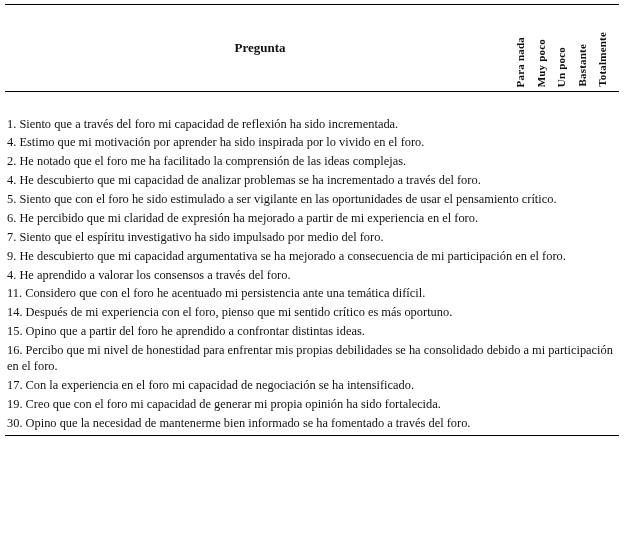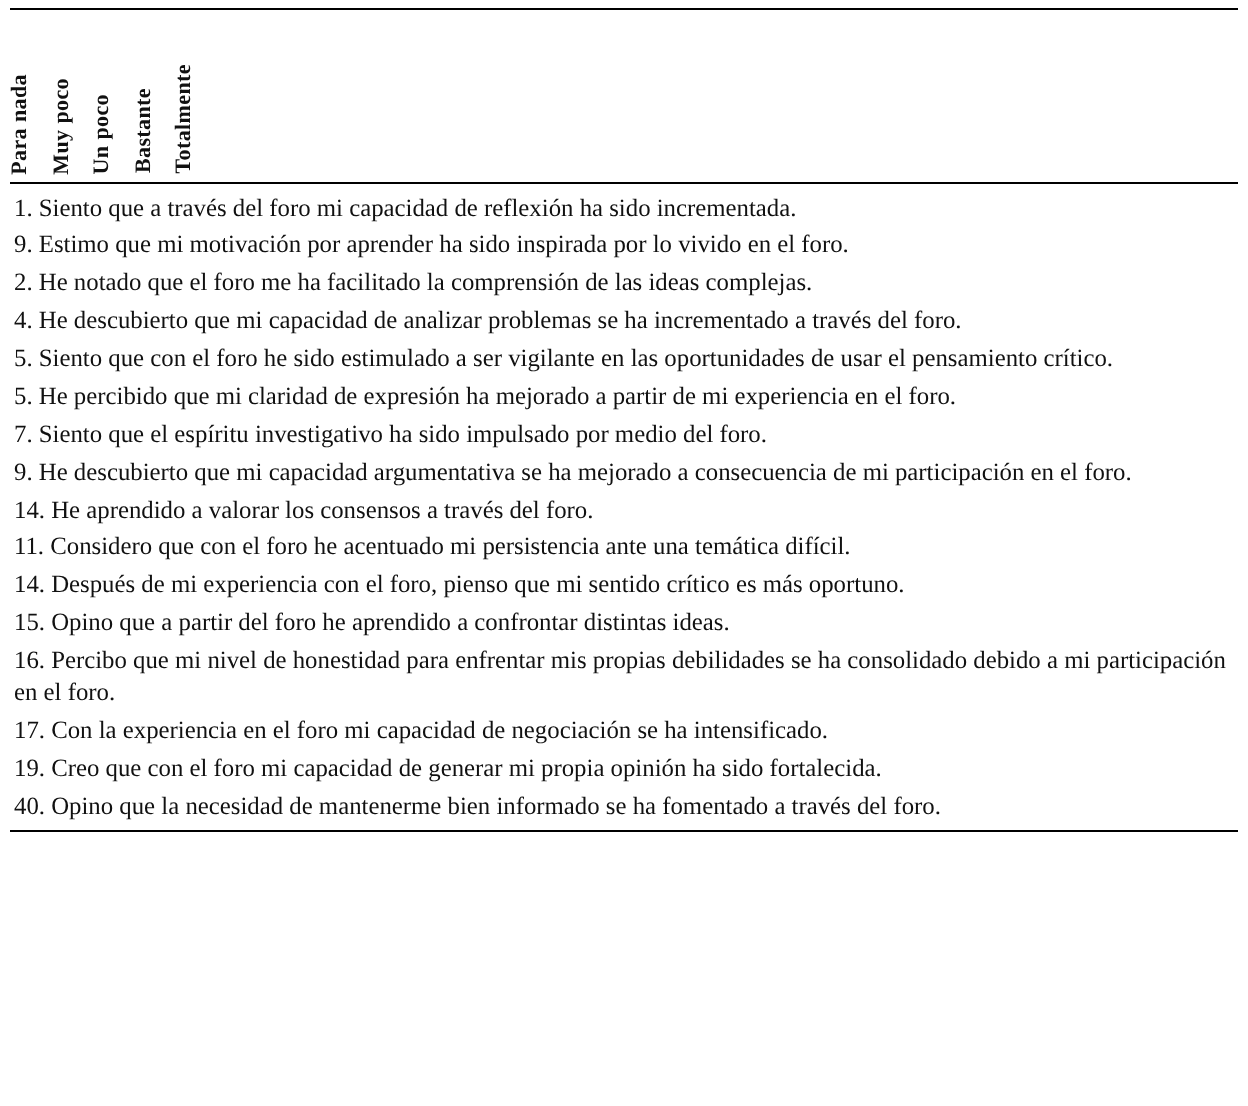--- a/index.html
+++ b/index.html
@@ -50,51 +50,55 @@
     font-size: 11px;
     width: 20.5px;
     text-align: left;
     white-space: nowrap;
     line-height: 1;
     letter-spacing: 0.2px;
   }
   .tbody {
     border-bottom: 1.5px solid #000;
     padding: 3px 0 2px 0;
+    margin-top: 20px;
   }
   .row {
     font-size: 12.4px;
     line-height: 1.28;
     padding: 1.5px 2px 1.5px 2px;
   }
 </style>
 </head>
 <body>
 
 <div class="doc">
   <div class="thead">
+    <div class="q-head">
+      <span>Pregunta</span>
+    </div>
     <div class="scale-heads">
       <span class="vlabel">Para nada</span>
       <span class="vlabel">Muy poco</span>
       <span class="vlabel">Un poco</span>
       <span class="vlabel">Bastante</span>
       <span class="vlabel">Totalmente</span>
     </div>
   </div>
   <div class="tbody">
     <div class="row">1. Siento que a través del foro mi capacidad de reflexión ha sido incrementada.</div>
-    <div class="row">9. Estimo que mi motivación por aprender ha sido inspirada por lo vivido en el foro.</div>
+    <div class="row">4. Estimo que mi motivación por aprender ha sido inspirada por lo vivido en el foro.</div>
     <div class="row">2. He notado que el foro me ha facilitado la comprensión de las ideas complejas.</div>
     <div class="row">4. He descubierto que mi capacidad de analizar problemas se ha incrementado a través del foro.</div>
     <div class="row">5. Siento que con el foro he sido estimulado a ser vigilante en las oportunidades de usar el pensamiento crítico.</div>
-    <div class="row">5. He percibido que mi claridad de expresión ha mejorado a partir de mi experiencia en el foro.</div>
+    <div class="row">6. He percibido que mi claridad de expresión ha mejorado a partir de mi experiencia en el foro.</div>
     <div class="row">7. Siento que el espíritu investigativo ha sido impulsado por medio del foro.</div>
     <div class="row">9. He descubierto que mi capacidad argumentativa se ha mejorado a consecuencia de mi participación en el foro.</div>
-    <div class="row">14. He aprendido a valorar los consensos a través del foro.</div>
+    <div class="row">4. He aprendido a valorar los consensos a través del foro.</div>
     <div class="row">11. Considero que con el foro he acentuado mi persistencia ante una temática difícil.</div>
     <div class="row">14. Después de mi experiencia con el foro, pienso que mi sentido crítico es más oportuno.</div>
     <div class="row">15. Opino que a partir del foro he aprendido a confrontar distintas ideas.</div>
     <div class="row">16. Percibo que mi nivel de honestidad para enfrentar mis propias debilidades se ha consolidado debido a mi participación en el foro.</div>
     <div class="row">17. Con la experiencia en el foro mi capacidad de negociación se ha intensificado.</div>
     <div class="row">19. Creo que con el foro mi capacidad de generar mi propia opinión ha sido fortalecida.</div>
-    <div class="row">40. Opino que la necesidad de mantenerme bien informado se ha fomentado a través del foro.</div>
+    <div class="row">30. Opino que la necesidad de mantenerme bien informado se ha fomentado a través del foro.</div>
   </div>
 </div>
 
 </body></html>

